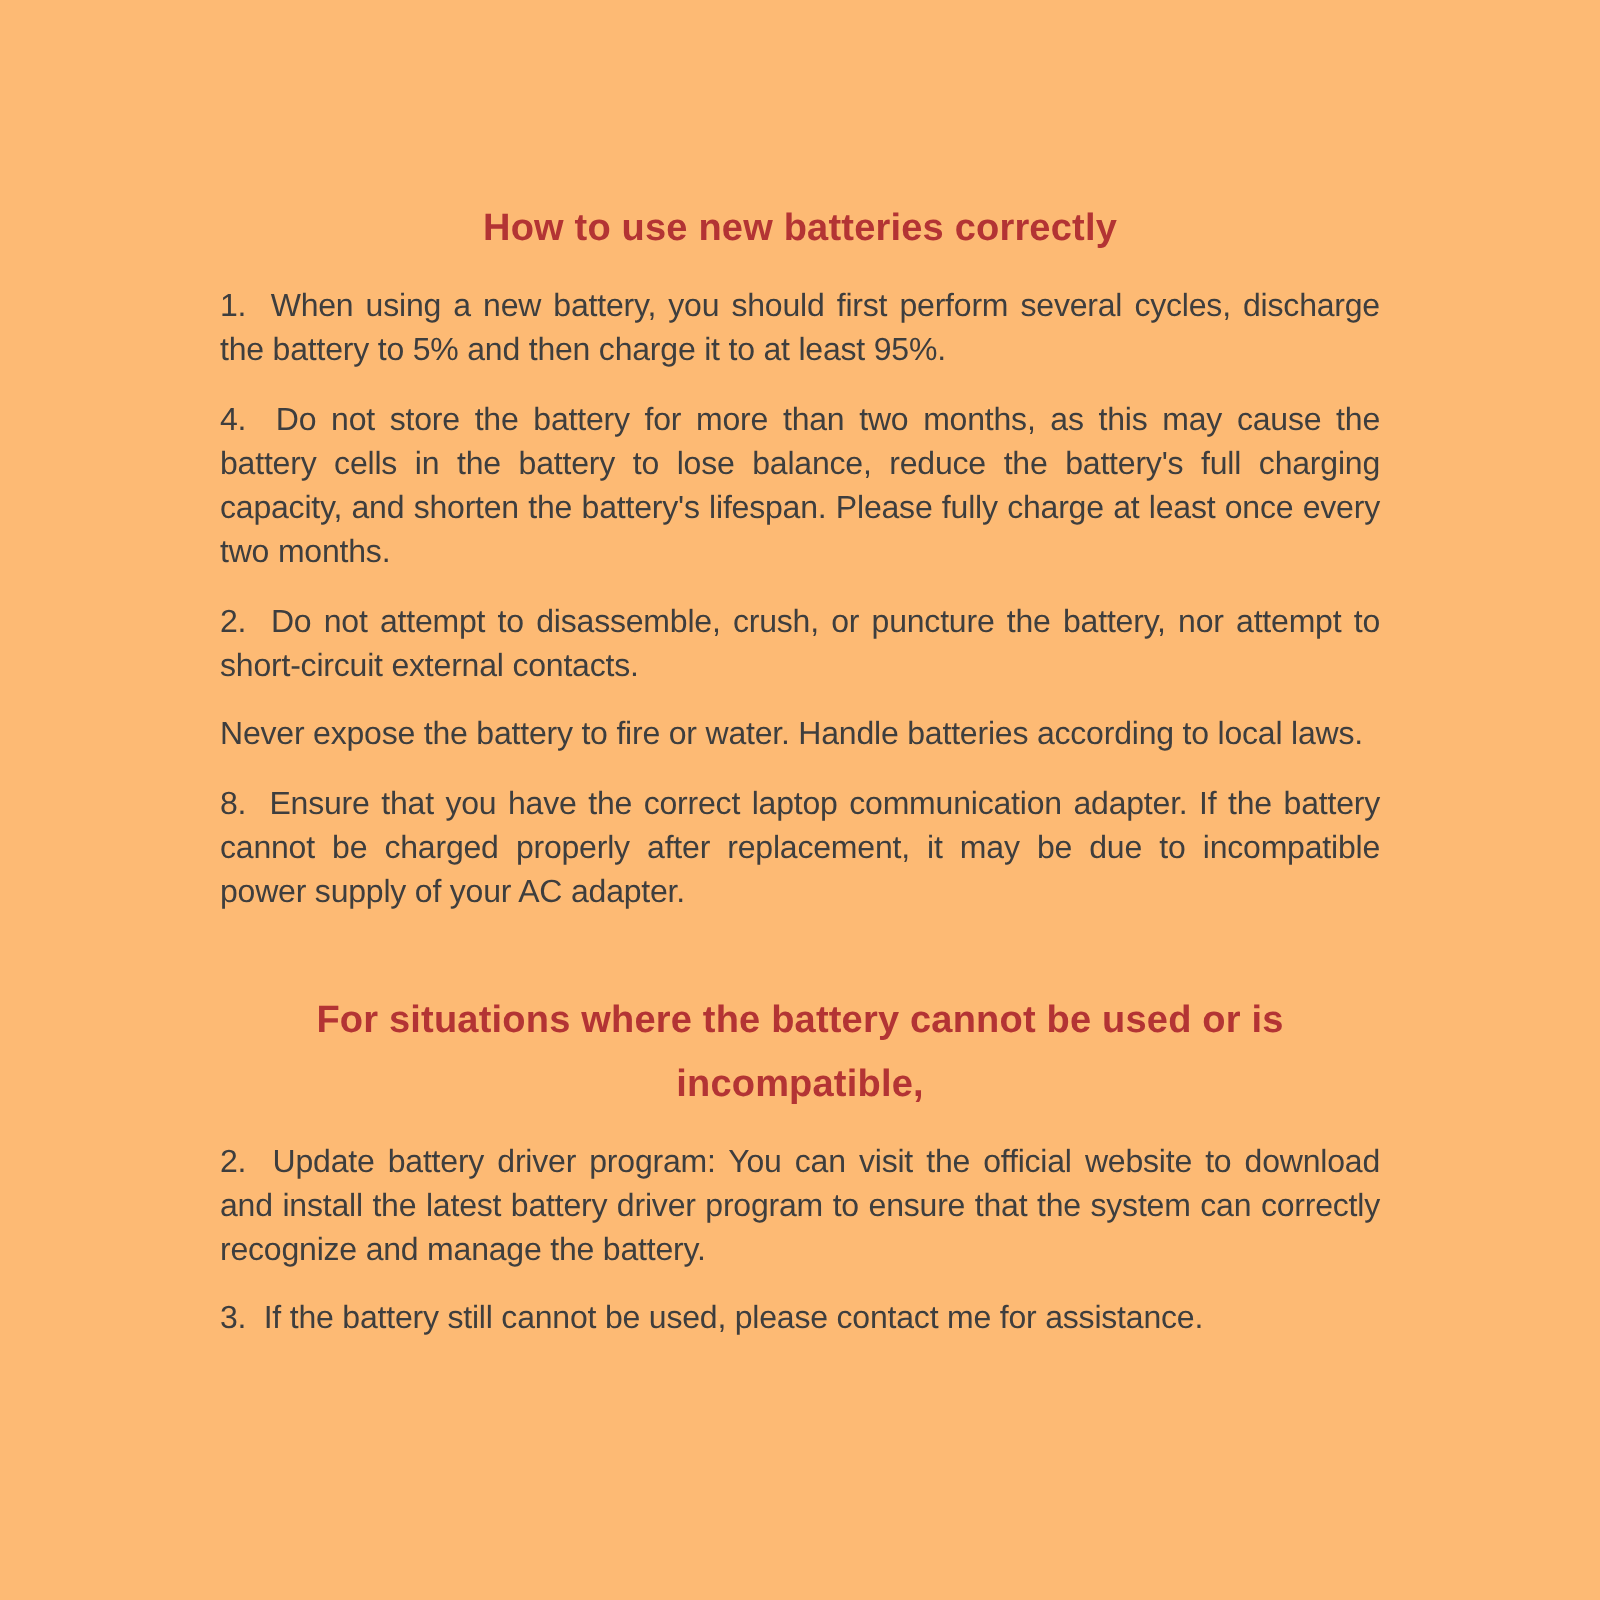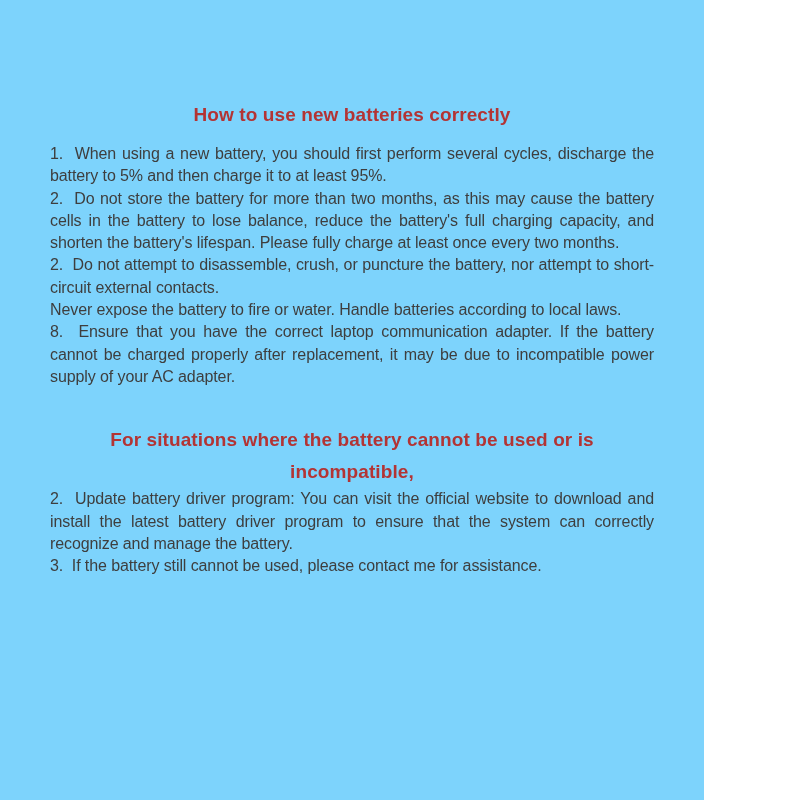--- a/index.html
+++ b/index.html
@@ -2,23 +2,23 @@
 <html><head>
 <meta charset="utf-8">
 <style>
   html, body {
     margin: 0;
     padding: 0;
     background: #ffffff;
   }
   .page {
     position: relative;
-    width: 704px;
+    width: 800px;
     height: 800px;
-    background: #7dd3fc;
+    background: #fdba74;
     overflow: hidden;
     font-family: "Liberation Sans", "DejaVu Sans", sans-serif;
   }
   .doc {
     width: 604px;
     margin: 0 auto;
     padding-top: 104px;
     box-sizing: content-box;
   }
   .section-title {
@@ -28,21 +28,21 @@
     text-align: center;
     line-height: 22px;
     margin: 0 0 17px 0;
     letter-spacing: 0.1px;
   }
   .body-text p {
     color: #3e3e3e;
     font-size: 16px;
     line-height: 22.3px;
     text-align: justify;
-    margin: 0;
+    margin: 12px;
     white-space: pre-wrap;
     letter-spacing: -0.1px;
   }
   .section2-title-1 {
     color: #b33434;
     font-size: 19px;
     font-weight: bold;
     text-align: center;
     line-height: 32px;
     margin: 36px 0 0 0;
@@ -61,21 +61,21 @@
 </head>
 <body>
 
 <div class="page">
   <div class="doc">
 
     <h1 class="section-title">How to use new batteries correctly</h1>
 
     <div class="body-text">
       <p>1.  When using a new battery, you should first perform several cycles, discharge the battery to 5% and then charge it to at least 95%.</p>
-      <p>2.  Do not store the battery for more than two months, as this may cause the battery cells in the battery to lose balance, reduce the battery's full charging capacity, and shorten the battery's lifespan. Please fully charge at least once every two months.</p>
+      <p>4.  Do not store the battery for more than two months, as this may cause the battery cells in the battery to lose balance, reduce the battery's full charging capacity, and shorten the battery's lifespan. Please fully charge at least once every two months.</p>
       <p>2.  Do not attempt to disassemble, crush, or puncture the battery, nor attempt to short-circuit external contacts.</p>
       <p>Never expose the battery to fire or water. Handle batteries according to local laws.</p>
       <p>8.  Ensure that you have the correct laptop communication adapter. If the battery cannot be charged properly after replacement, it may be due to incompatible power supply of your AC adapter.</p>
     </div>
 
     <h2 class="section2-title-1">For situations where the battery cannot be used or is incompatible,</h2>
 
 
     <div class="body-text">
       <p>2.  Update battery driver program: You can visit the official website to download and install the latest battery driver program to ensure that the system can correctly recognize and manage the battery.</p>

